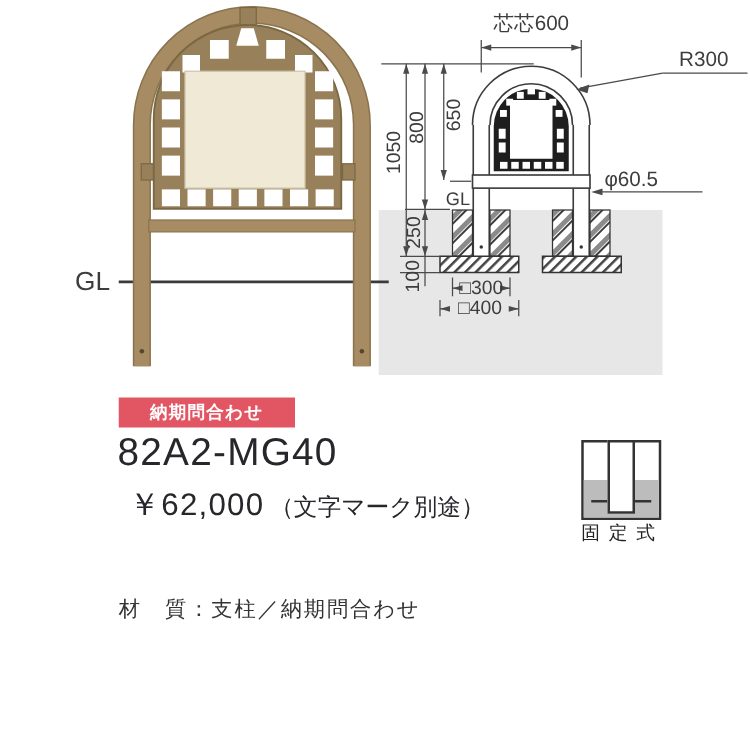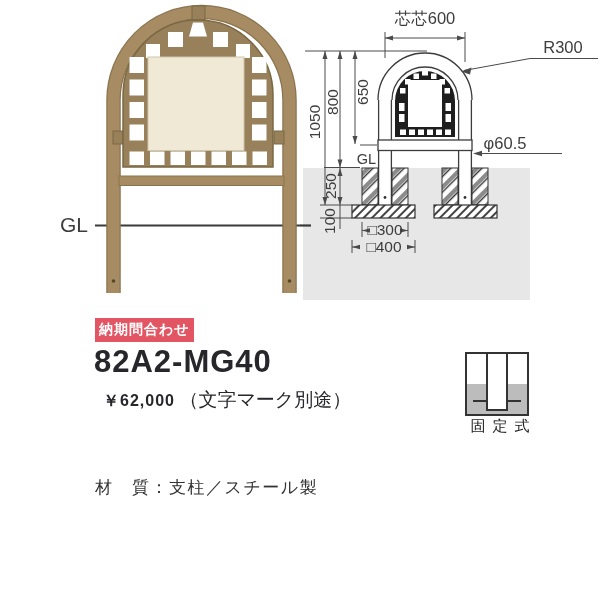--- a/index.html
+++ b/index.html
@@ -16,36 +16,36 @@
   .dimtxt{font-size:15.5px}
   .dimtxt-lg{font-size:16.5px}
   .gltxt{font-size:14.5px}
   .ln{stroke:#3c3c3c;stroke-width:1.3;fill:none}
   .dim{stroke:#4a4a4a;stroke-width:1;fill:none}
   .arr{fill:#4a4a4a;stroke:none}
   .whitefill{fill:#fff}
 
   
   .badge{left:95px;top:318px;background:var(--badge-bg);color:#fff;
-    font-size:14px;font-weight:bold;padding:3px 4px 4px;letter-spacing:1px;line-height:17px}
-  
-  .code{left:94px;top:344px;font-size:31px;font-weight:700;color:var(--text);letter-spacing:1px}
+    font-size:14px;font-weight:bold;padding:3px 25px 4px;letter-spacing:1px;line-height:17px}
+  
+  .code{left:94px;top:344px;font-size:31px;font-weight:400;color:var(--text);letter-spacing:1px}
   
   .price{left:103px;top:387px;color:var(--text);white-space:nowrap}
-  .price .big{font-size:16px;font-weight:700;letter-spacing:1px}
+  .price .big{font-size:25px;font-weight:400;letter-spacing:1px}
   .price .note{font-size:19px;font-weight:500}
   
   .specs{left:95px;top:427px;font-size:17px;line-height:24.5px;color:#333;
     letter-spacing:1.5px;white-space:pre}
   
   .ft-box{left:465px;top:352px;width:64px;height:64px;border:2px solid #333;background:#fff}
   .ft-ground{position:absolute;left:0;bottom:0;width:100%;height:30px;background:var(--icon-gray)}
   .ft-post{position:absolute;left:19px;top:-2px;width:22px;height:59px;background:#fff;border:2px solid #333}
   .ft-mark{position:absolute;top:46px;width:13px;height:2px;background:#333}
-  .ft-label{left:458px;top:417px;width:84px;text-align:center;font-size:15px;
+  .ft-label{left:458px;top:417px;width:84px;font-size:15px;
     letter-spacing:7px;color:#222;text-indent:7px}
 </style>
 </head>
 <body>
 
 <div class="canvas">
 
   <svg class="abs" style="left:0;top:0" width="300" height="310" viewBox="0 0 300 310">
 
     <line x1="95" y1="225.5" x2="300" y2="225.5" stroke="#3a3a3a" stroke-width="2.2"></line>
@@ -231,21 +231,21 @@
   <div class="abs badge">納期問合わせ</div>
 
   <div class="abs code">82A2-MG40</div>
 
   <div class="abs price">
     <span class="big">￥62,000</span>
     <span class="note">（文字マーク別途）</span>
   </div>
 
   <div class="abs specs">
-    <div>材　質：支柱／スチール製</div>
+    <div>材　質：支柱／納期問合わせ</div>
     
     
     
     
     
   </div>
 
   <div class="abs ft-box">
     <div class="ft-ground"></div>
     <div class="ft-mark" style="left:6px"></div>

